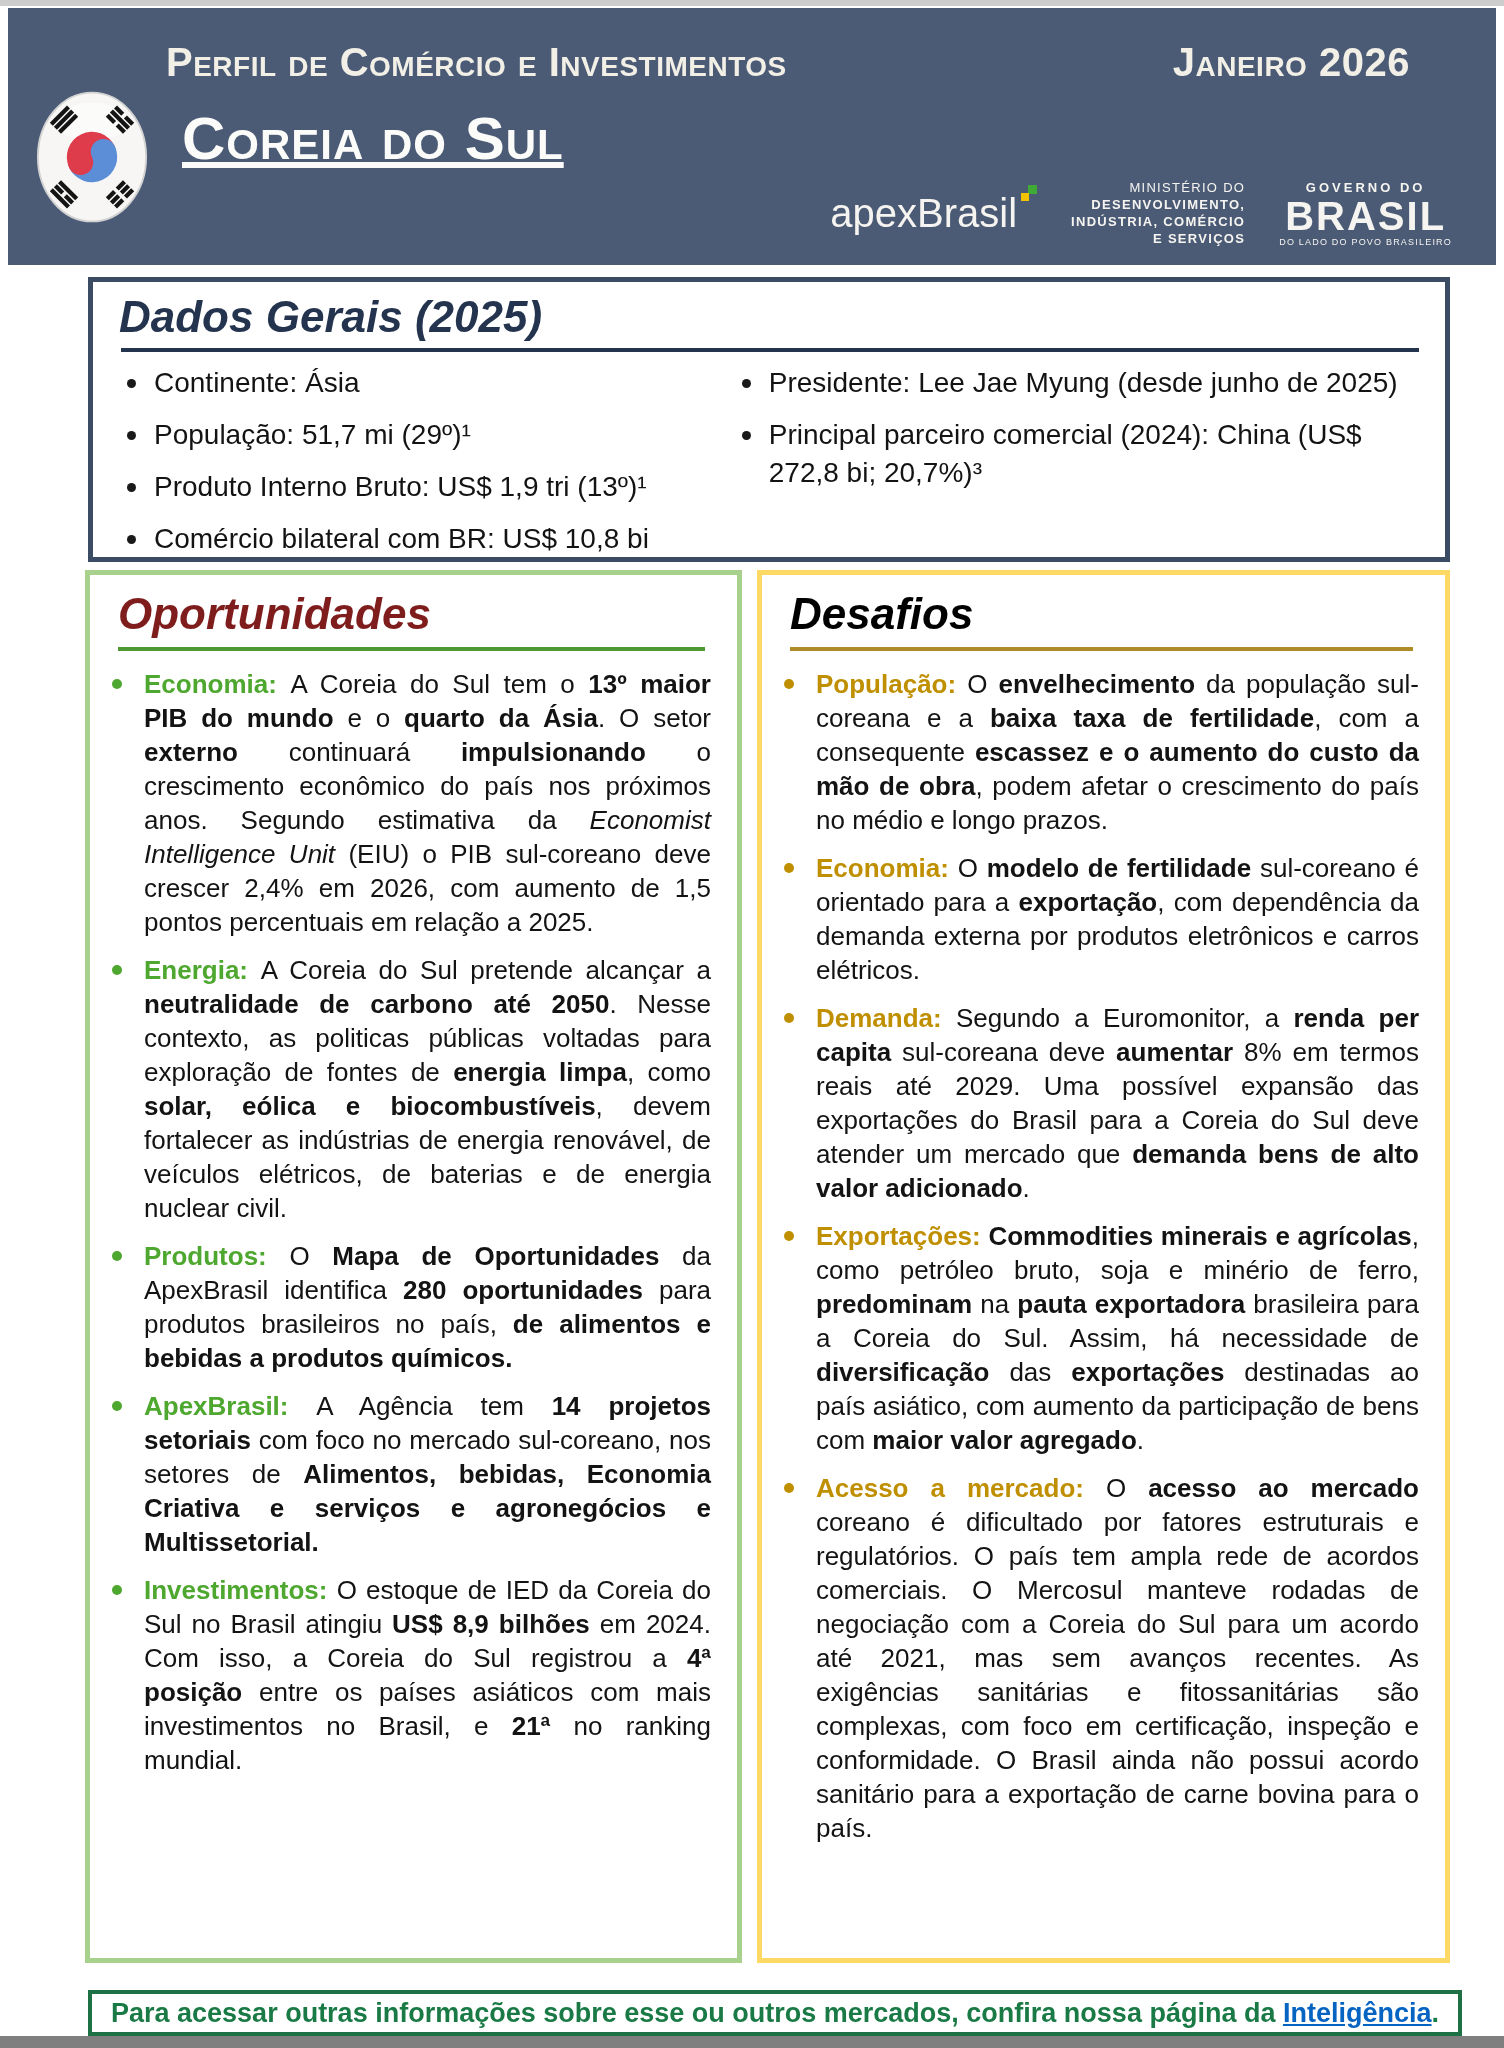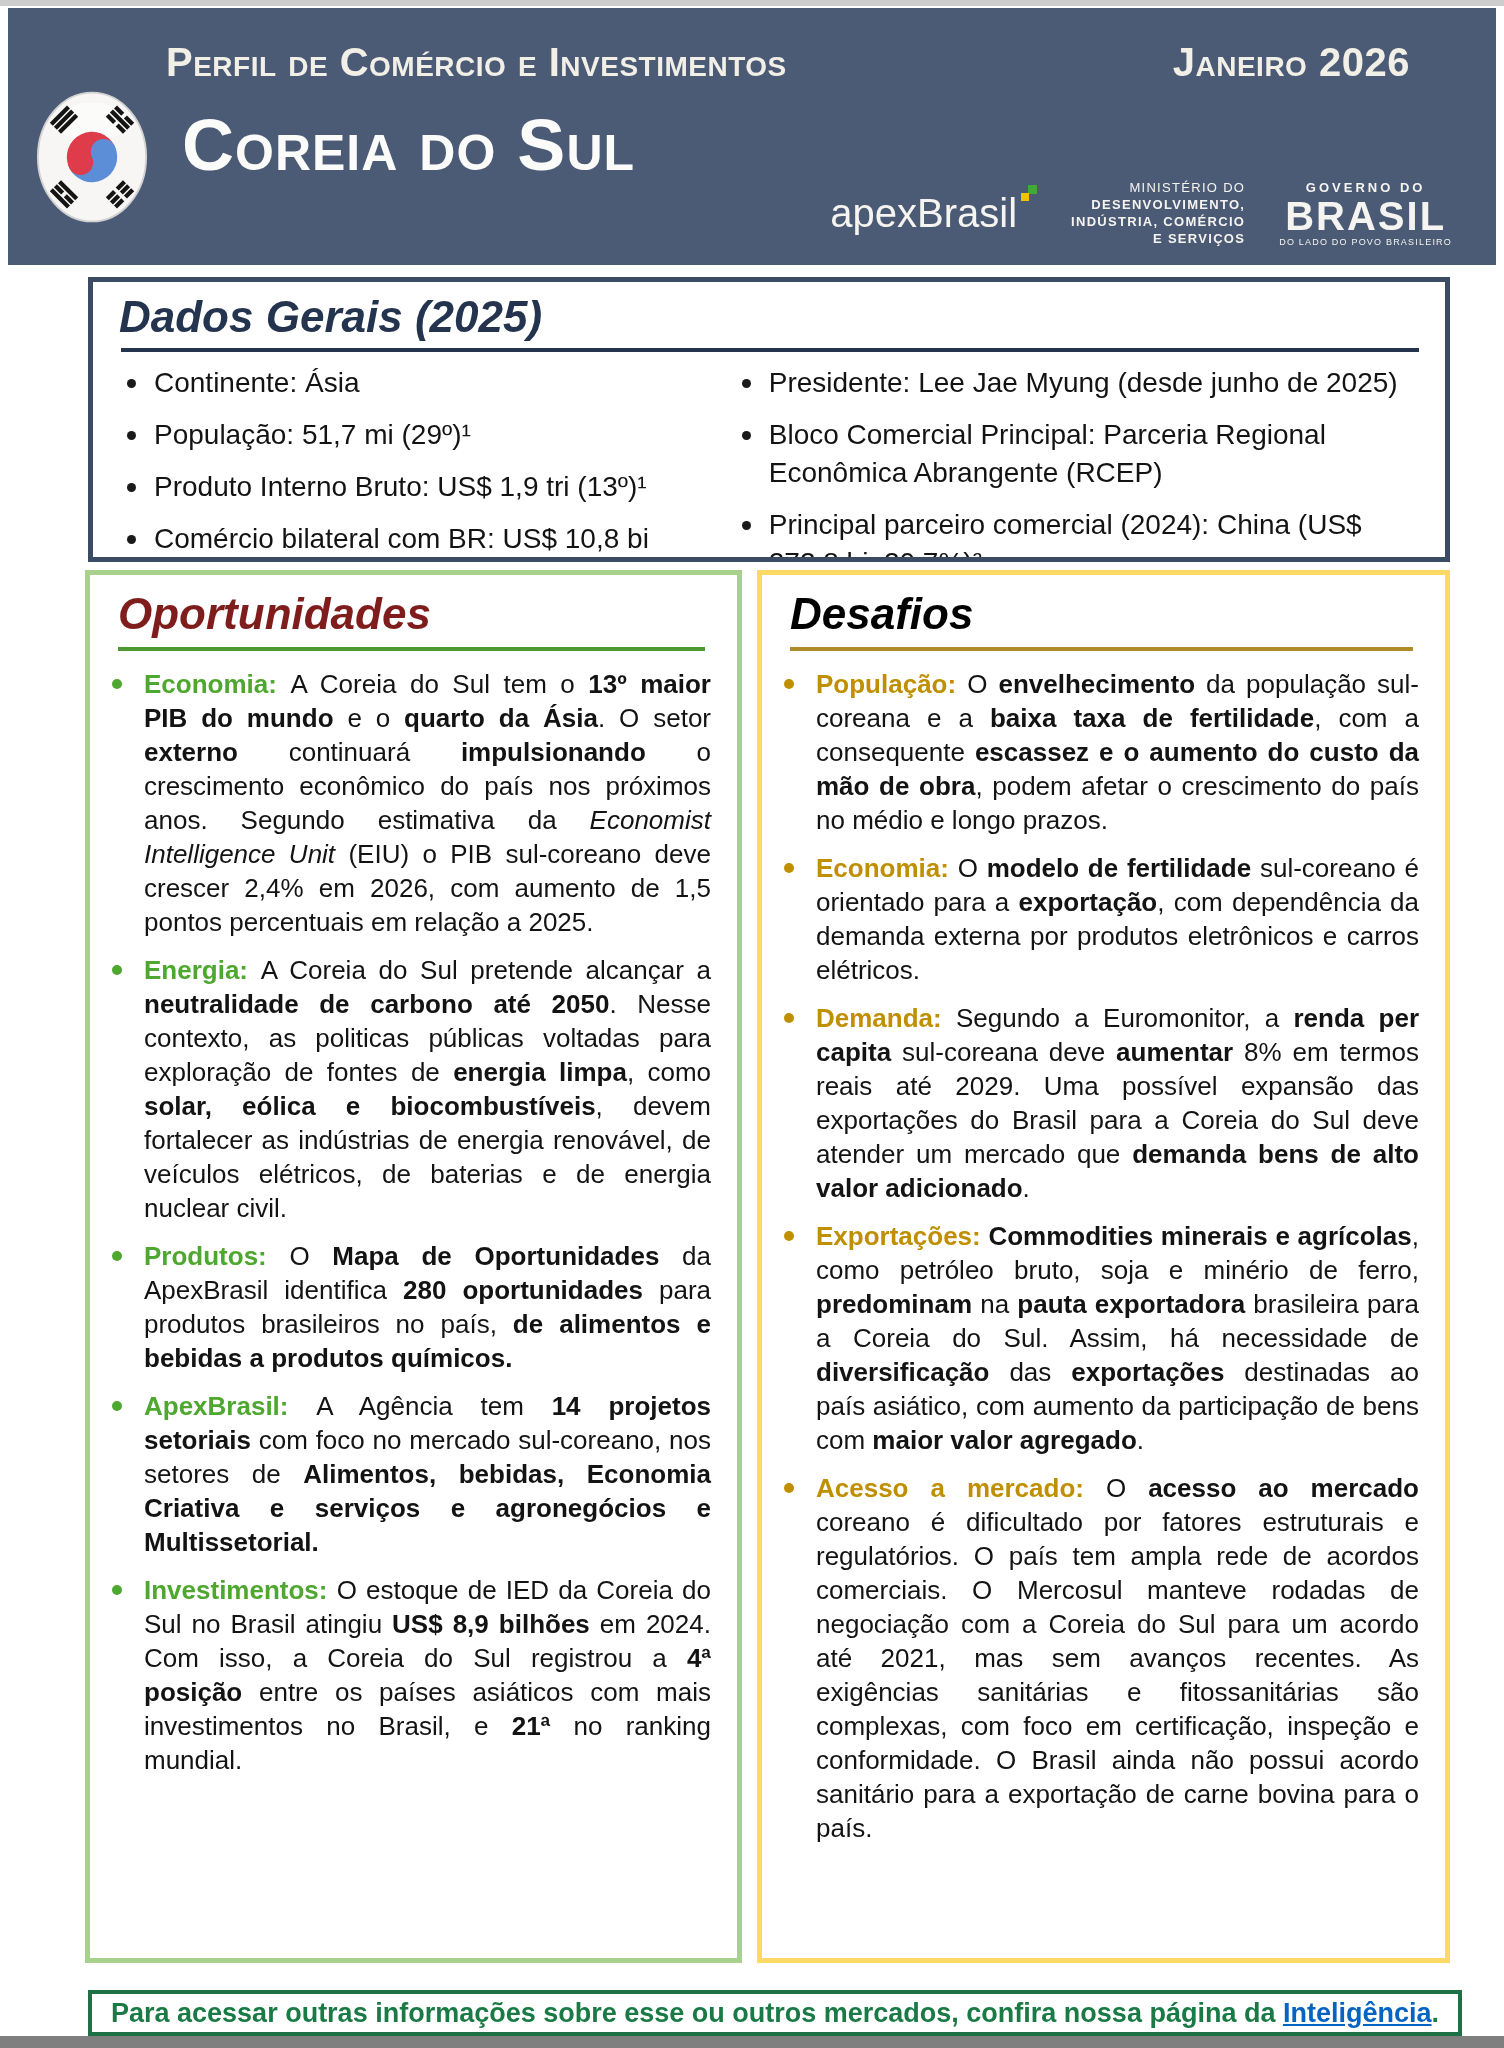--- a/index.html
+++ b/index.html
@@ -10,21 +10,21 @@
   .top-strip{ position:absolute; top:0; left:0; right:0; height:6px; background:#cdcdcd; }
   .bottom-strip{ position:absolute; bottom:0; left:0; right:0; height:12px; background:#7f7f7f; }
 
   
   .band{ position:absolute; top:8px; left:8px; right:8px; height:257px; background:#4b5b76; }
   .kicker{ position:absolute; left:158px; top:32px; font-variant:small-caps;
            font-weight:700; font-size:40px; letter-spacing:.5px; color:#f2efe7; }
   .date{ position:absolute; right:86px; top:32px; font-variant:small-caps;
          font-weight:700; font-size:40px; letter-spacing:.5px; color:#f2efe7; }
   .country{ position:absolute; left:174px; top:96px; font-variant:small-caps;
-            font-weight:700; font-size:72px; letter-spacing:1px; color:#fbfbf9; }
+            font-weight:700; font-size:60px; letter-spacing:1px; color:#fbfbf9;text-decoration:underline; }
   .flag{ position:absolute; left:28px; top:80px; width:112px; height:138px; }
 
   .logos{ position:absolute; right:44px; bottom:18px; display:flex; align-items:center; gap:34px; color:#f5f4f0; }
   .apex{ font-size:40px; font-weight:400; letter-spacing:0; position:relative; padding-right:20px; }
   .apx-ico{ position:absolute; right:0; top:-6px; width:16px; height:16px; }
   .apx-ico i{ position:absolute; display:block; }
   .apx-ico .g{ width:9px; height:9px; background:#3faa35; right:0; top:0; }
   .apx-ico .y{ width:8px; height:8px; background:#f3c300; left:0; bottom:0; }
   .ministry{ text-align:right; font-size:13px; line-height:17px; letter-spacing:1.3px; }
   .ministry div:first-child{ font-weight:400; }
@@ -173,24 +173,20 @@
             <div class="btext">Comércio bilateral com BR: US$ 10,8 bi (13º)²</div>
           </div>
         </div>
       <div class="dg-col r blist">
           <div class="bullet">
             <span class="dot"></span>
             <div class="btext">Presidente: Lee Jae Myung (desde junho de 2025)</div>
           </div>
           <div class="bullet">
             <span class="dot"></span>
-            <div class="btext">Bloco Comercial Principal: Parceria Regional Econômica Abrangente (RCEP)</div>
-          </div>
-          <div class="bullet">
-            <span class="dot"></span>
             <div class="btext">Principal parceiro comercial (2024): China (US$ 272,8 bi; 20,7%)³</div>
           </div>
         </div>
     </div>
   </section>
 
   <div class="cols">
     <section class="box opps">
       <h2>Oportunidades</h2>
       <div class="rule2"></div>

